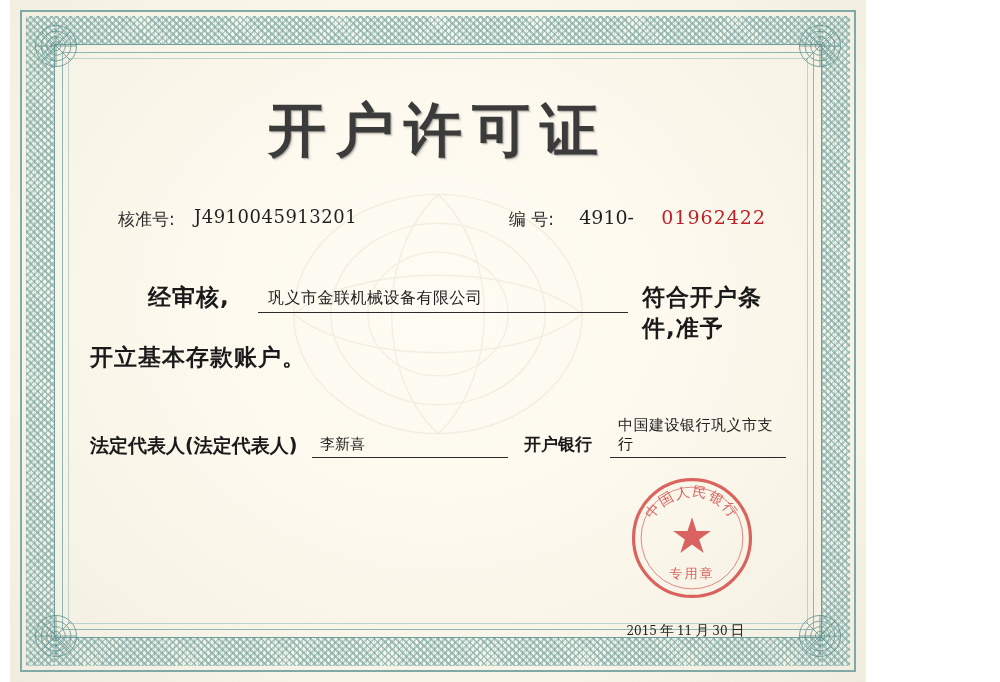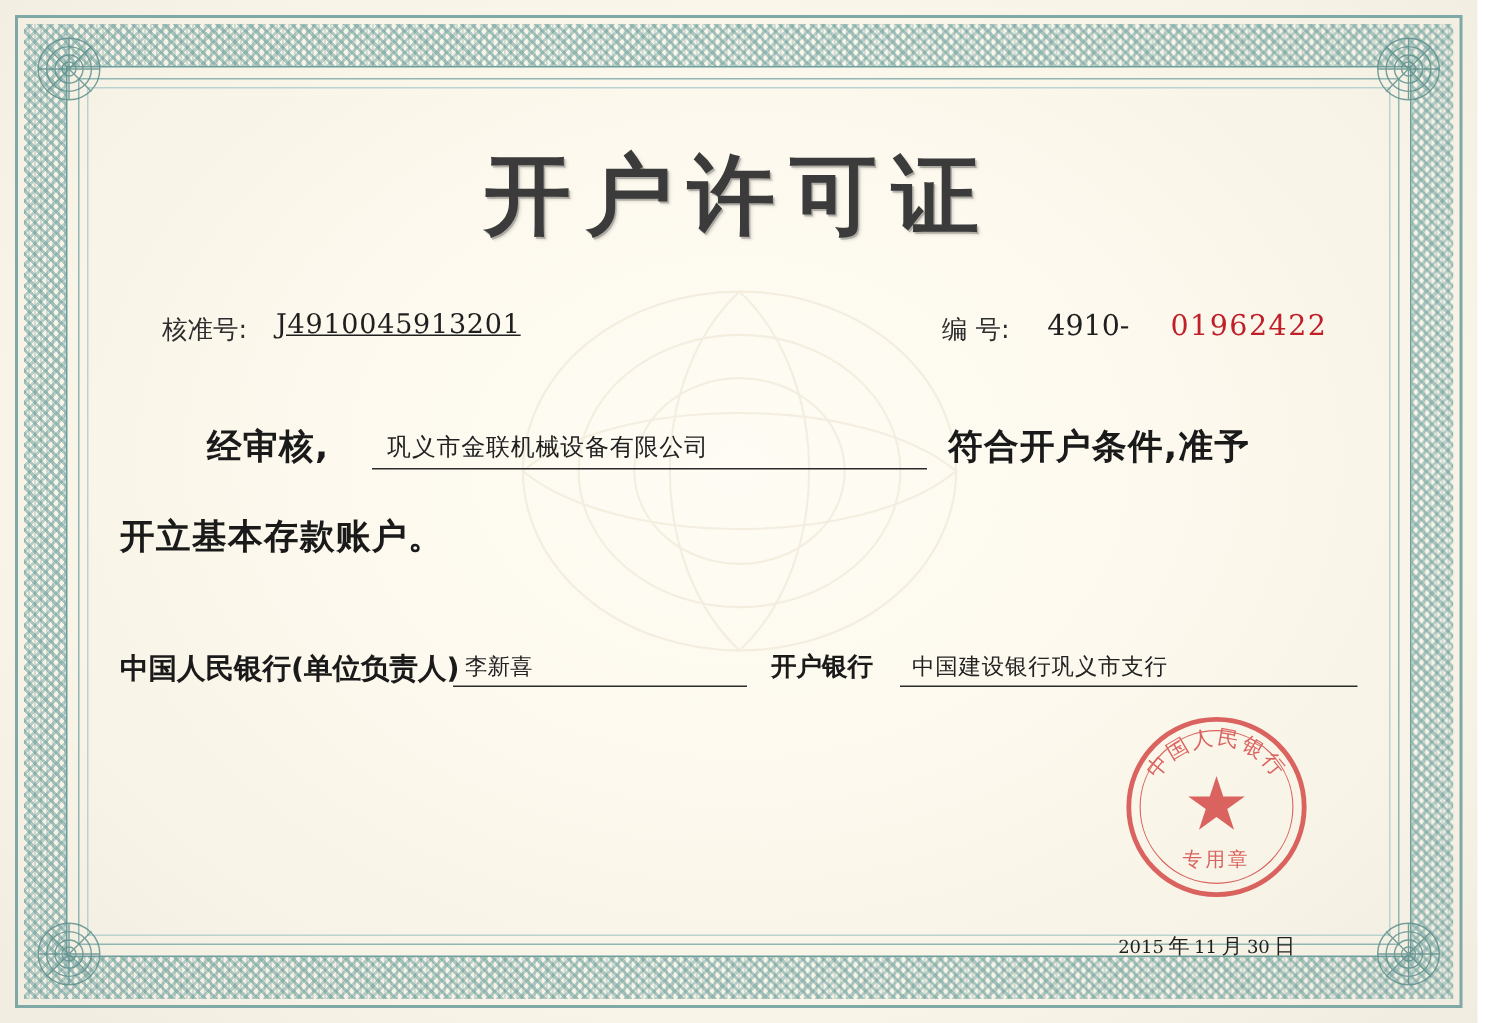--- a/index.html
+++ b/index.html
@@ -9,25 +9,26 @@
   }
   body {
     width: 1000px;
     height: 682px;
     overflow: hidden;
     font-family: "DejaVu Sans", "Liberation Sans", sans-serif;
   }
 
   #certificate {
     position: relative;
-    width: 985px;
+    width: 856px;
     height: 682px;
     background:
       radial-gradient(ellipse at 50% 45%, #fefcf4 0%, #fdf9ee 40%, #f7f3e6 72%, #f1ece0 100%);
     overflow: hidden;
+    margin-left: 10px;
   }
 
   
   .frame-outer {
     position: absolute;
     left: 10px; top: 10px; right: 10px; bottom: 10px;
     border: 2px solid #7fa9a6;
     box-sizing: border-box;
   }
   .frame-band {
@@ -123,21 +124,20 @@
     font-size: 17px;
   }
   .approve-value {
     position: absolute;
     left: 104px;
     top: 0px;
     font-family: "DejaVu Serif", "Liberation Serif", serif;
     font-size: 18px;
     letter-spacing: 0.5px;
     color: #1f1f1f;
-    text-decoration: underline;
   }
   .serial-label {
     position: absolute;
     right: 232px;
     top: 2px;
     font-size: 17px;
   }
   .serial-prefix {
     position: absolute;
     right: 152px;
@@ -401,21 +401,21 @@
       <span class="bl-prefix">经审核,</span>
       <span class="company-slot">
         <span class="company-name">巩义市金联机械设备有限公司</span>
       </span>
       <span class="bl-suffix">符合开户条件,准予</span>
     </div>
 
     <div class="body-line2">开立基本存款账户。</div>
 
     <div class="row-rep">
-      <span class="rep-label">中国人民银行(单位负责人)</span>
+      <span class="rep-label">法定代表人(法定代表人)</span>
       <span class="rep-slot">
         <span class="rep-value">李新喜</span>
       </span>
       <span class="bank-label">开户银行</span>
       <span class="bank-slot">
         <span class="bank-value">中国建设银行巩义市支行</span>
       </span>
     </div>
 
 

